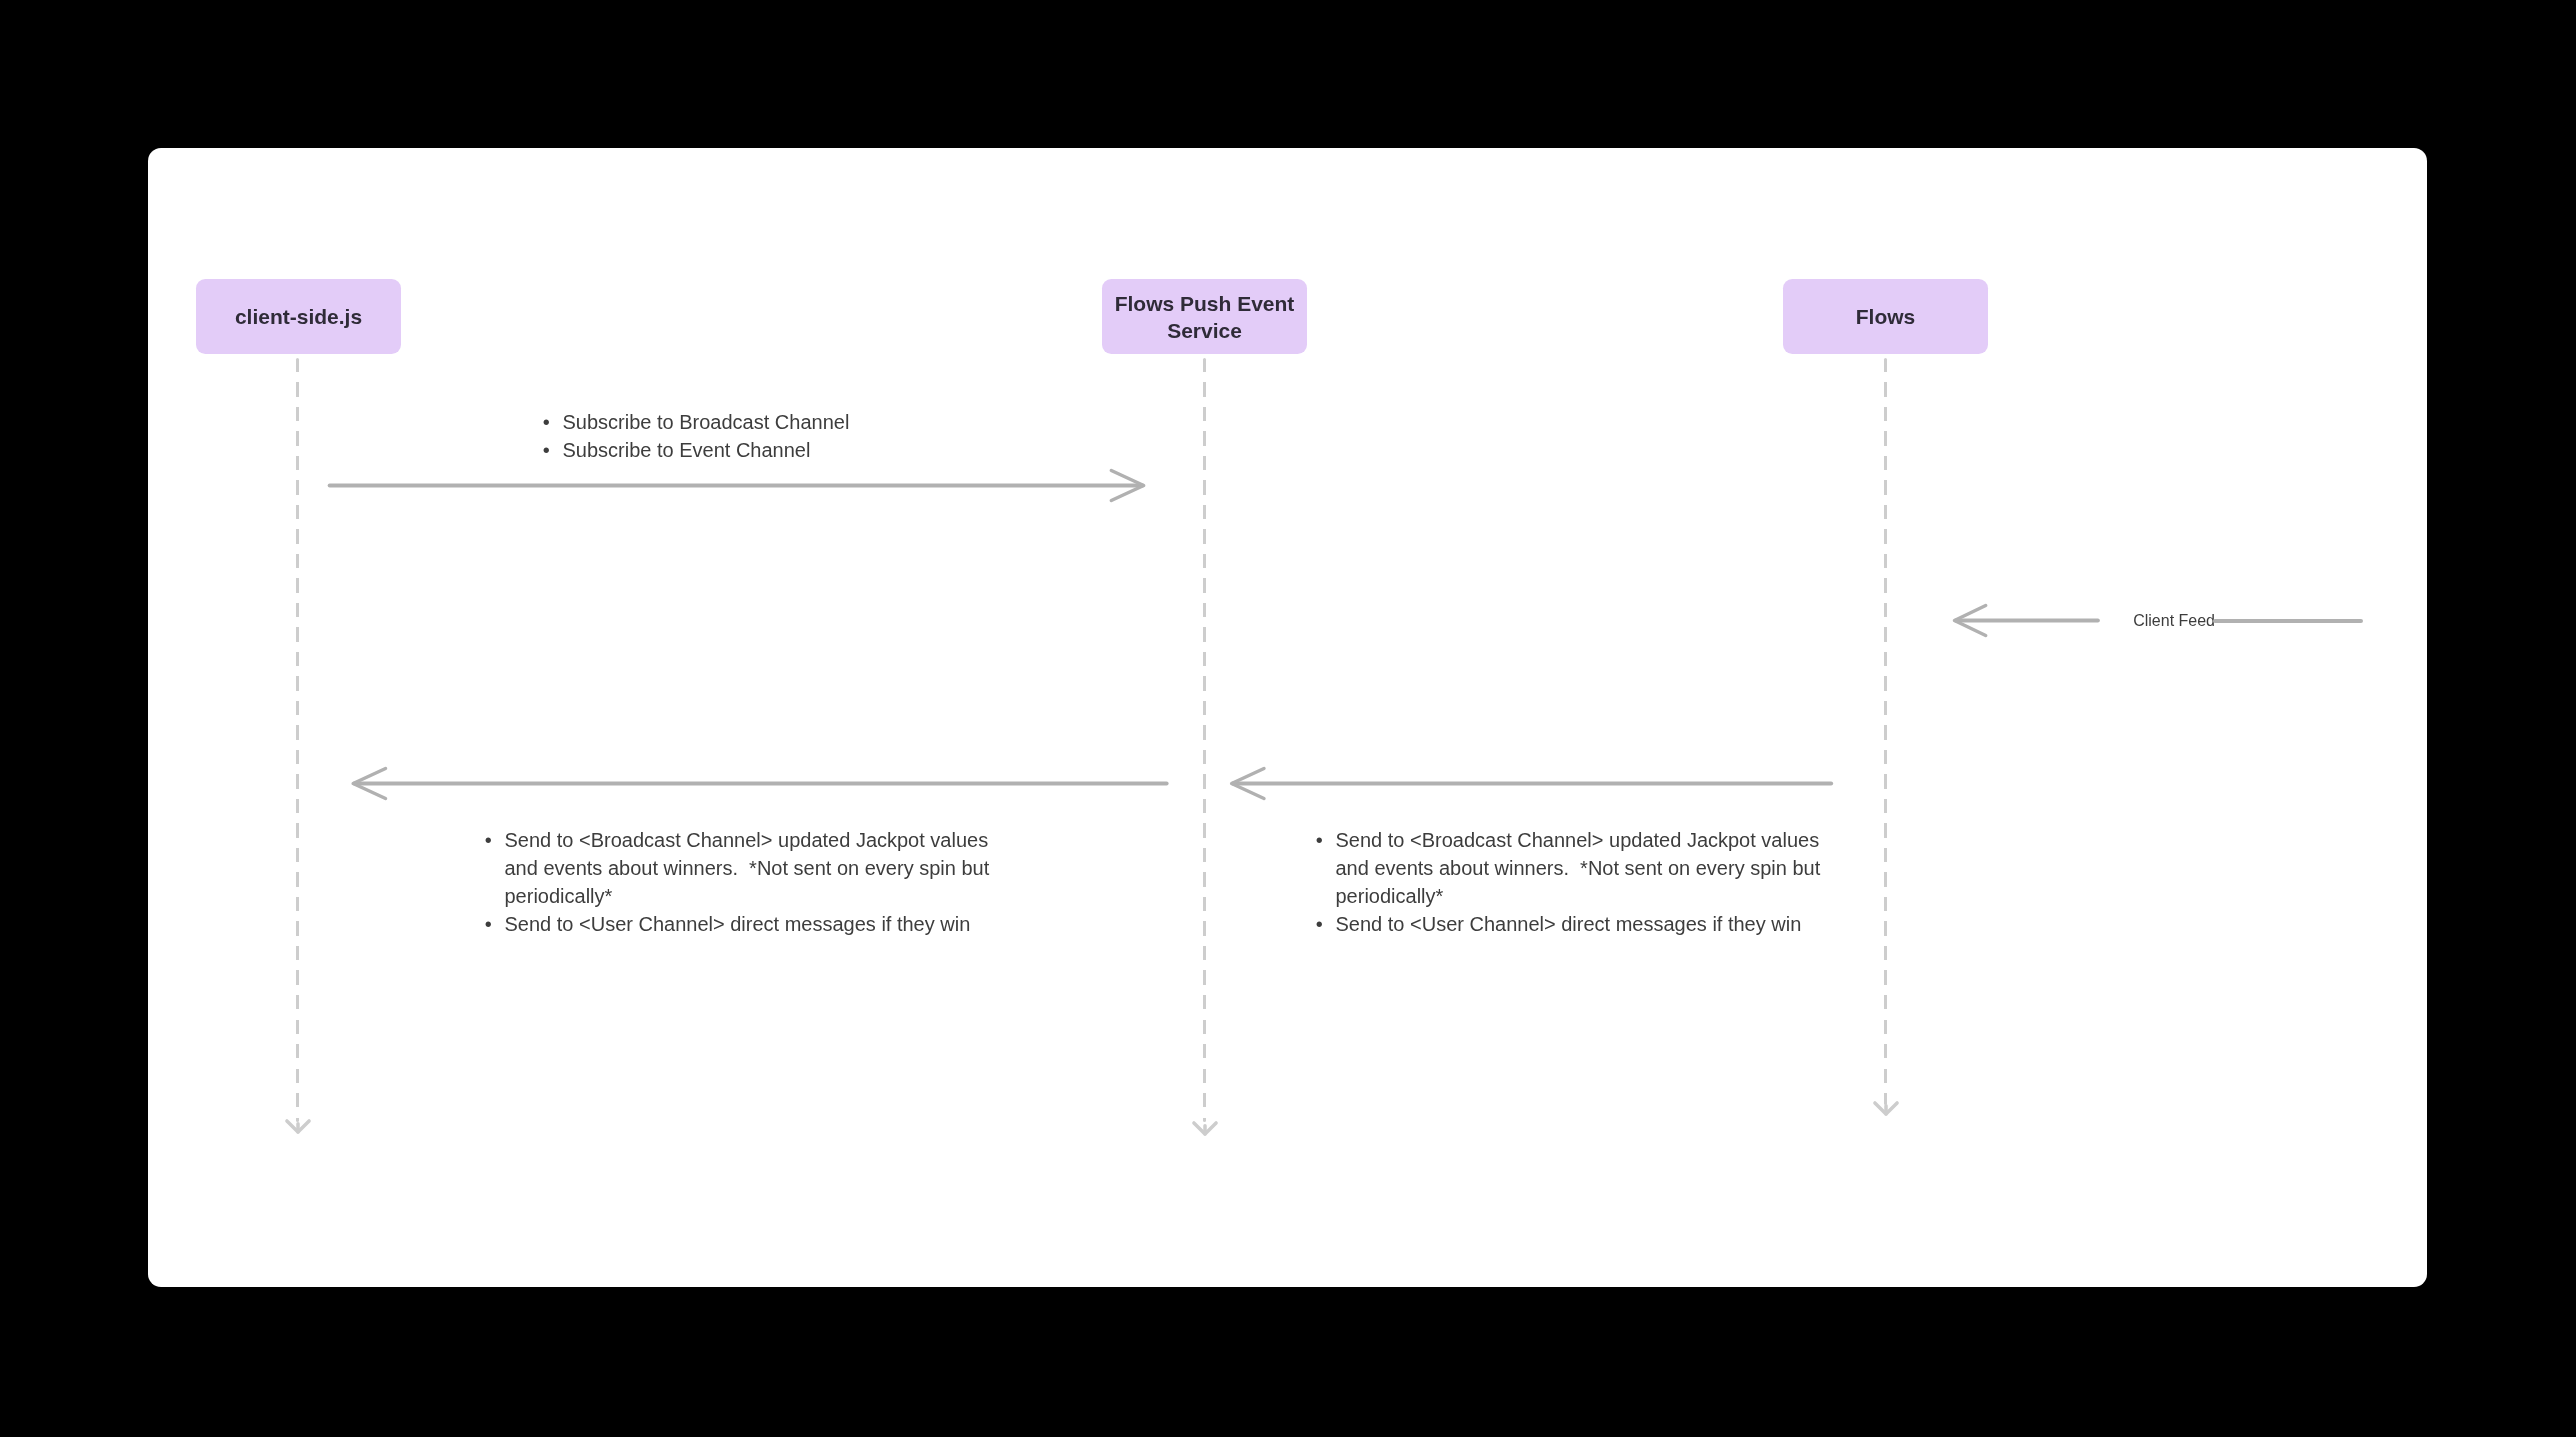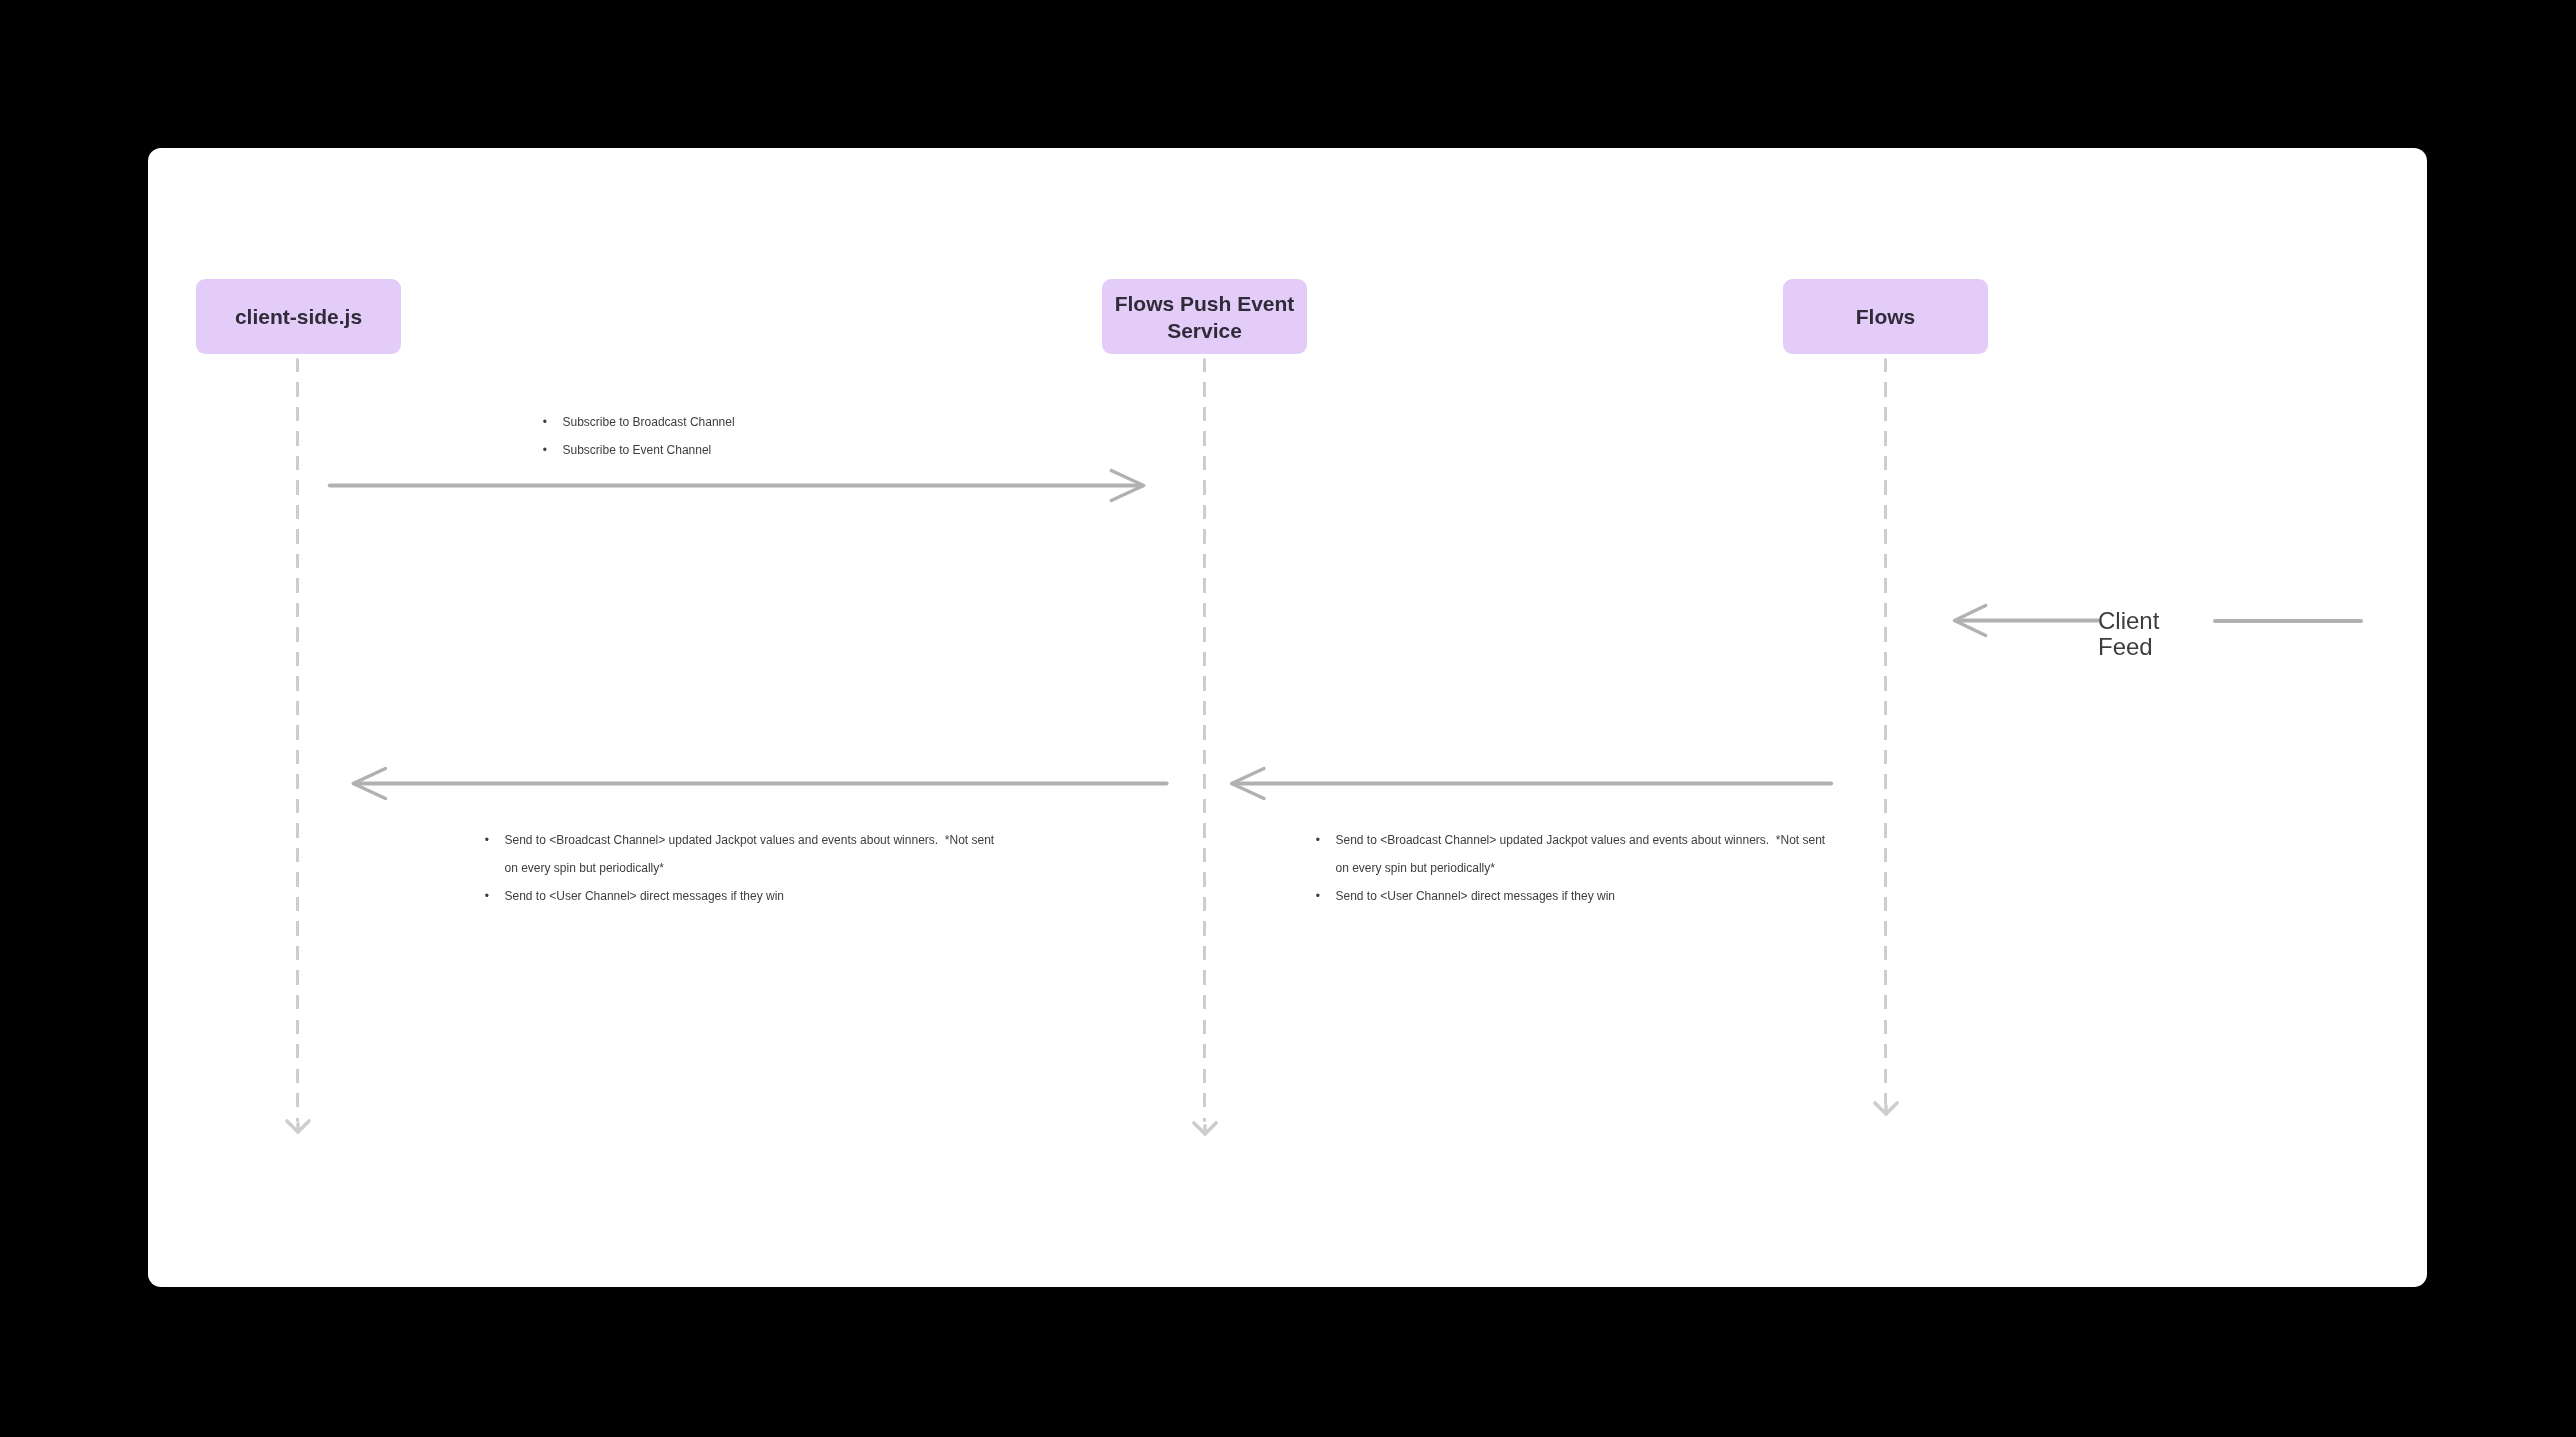--- a/index.html
+++ b/index.html
@@ -37,33 +37,33 @@
   .lifeline{
     position:absolute;width:2.9px;top:210px;
     background:repeating-linear-gradient(to bottom,var(--lifeline) 0 14px,transparent 14px 24.5px);
     border-radius:1.8px;
   }
   .lifeline-end{position:absolute;width:28px;height:17.5px;}
   .bullets{
     position:absolute;
     list-style:none;
     color:var(--body-text);
-    font-size:12px;line-height:28px;
+    font-size:20px;line-height:28px;
   }
   .bullets li{position:relative;padding-left:24.5px;white-space:pre-wrap;}
   .bullets li::before{content:"\2022";position:absolute;left:4.7px;top:0;}
   .msg-arrow{position:absolute;display:block;}
   .msg-arrow path{fill:none;stroke:var(--arrow);stroke-linecap:round;stroke-linejoin:round;}
   .msg-arrow .shaft{stroke-width:7px;}
   .msg-arrow .head{stroke-width:6px;}
   .lifeline-end path{fill:none;stroke:var(--lifeline);stroke-linecap:round;stroke-linejoin:round;stroke-width:6px;}
   .cf-label{
     position:absolute;left:1950px;top:460px;width:117px;height:26px;
-    line-height:26px;text-align:left;
-    color:var(--body-text);font-size:24px;
+    line-height:26px;text-align:right;
+    color:var(--body-text);font-size:16px;
   }
   .cf-line2{
     position:absolute;left:2065px;top:471px;width:150px;height:4.1px;
     background:var(--arrow);border-radius:2.3px;
   }
 </style>
 </head>
 <body>
 
 <div id="canvas">

